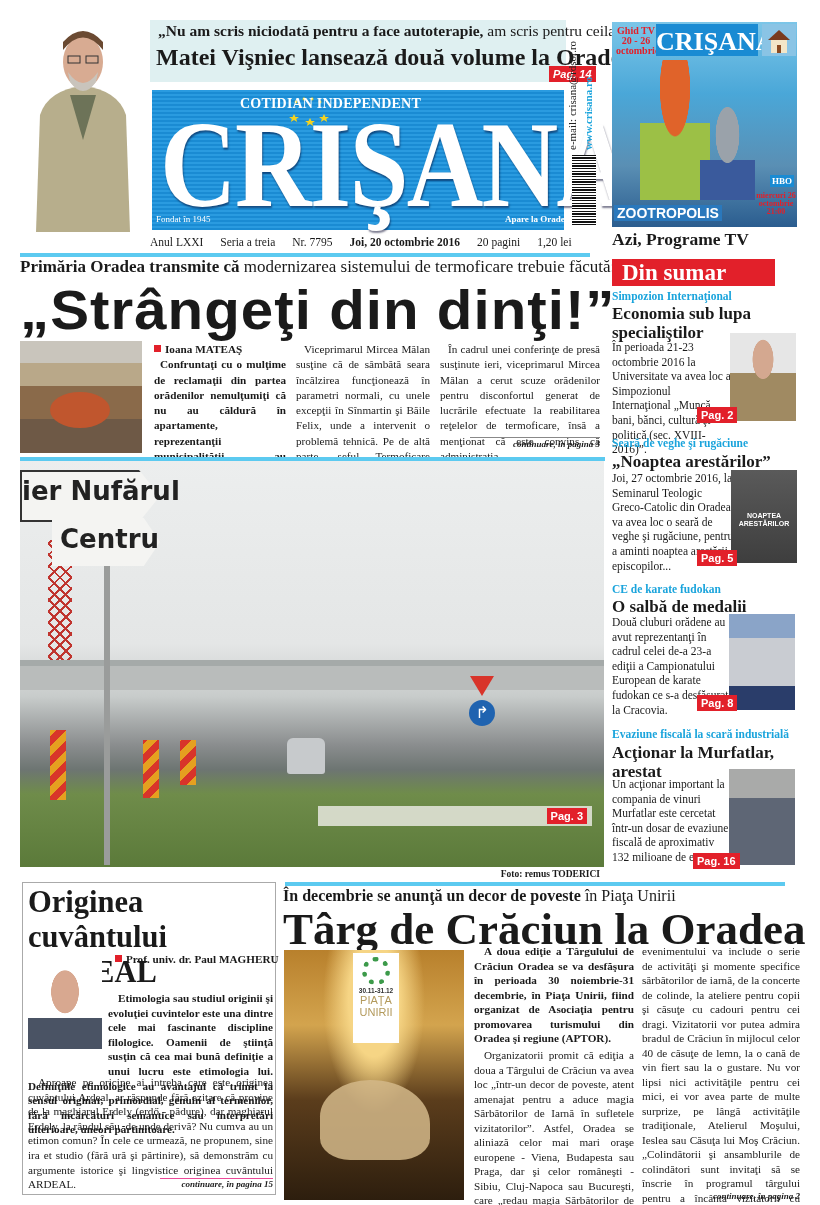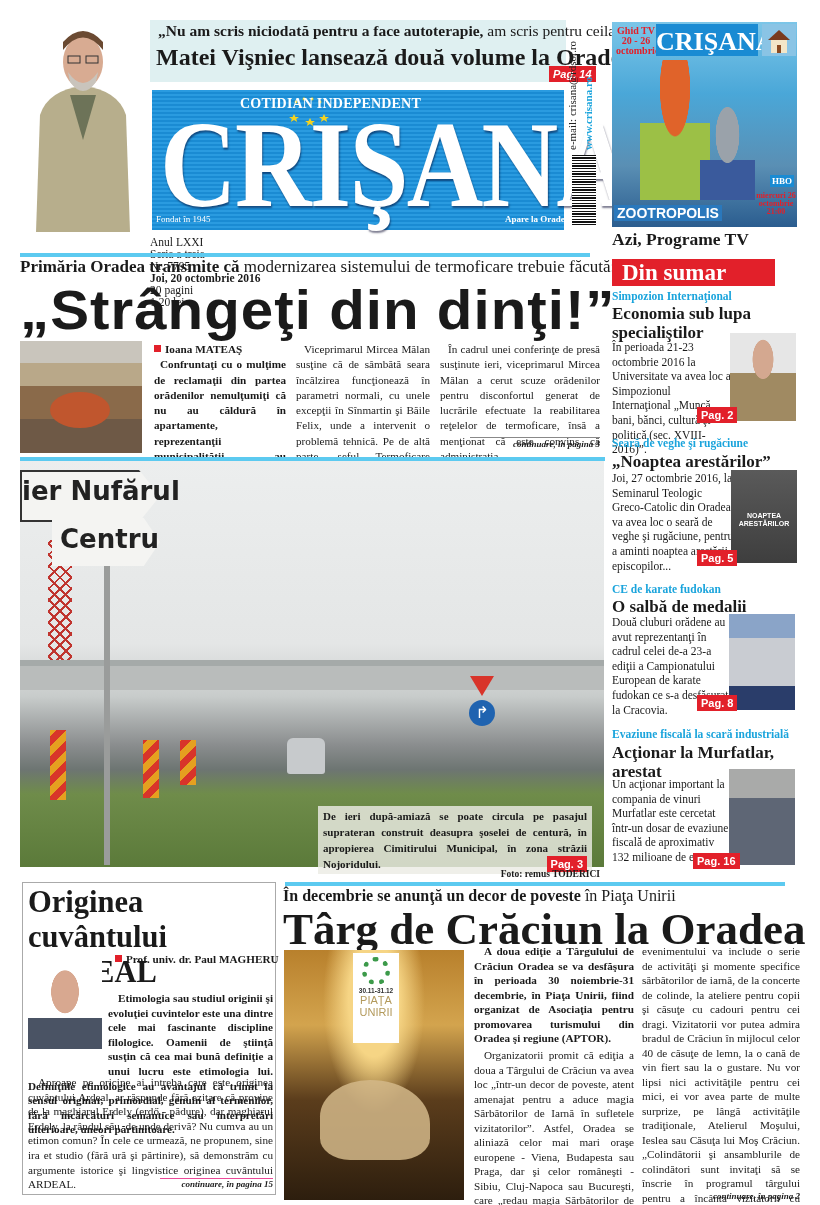--- a/index.html
+++ b/index.html
@@ -21,21 +21,21 @@
   #masthead { left: 152px; top: 90px; width: 412px; height: 140px; background: repeating-linear-gradient(0deg, #1a8bd3 0px, #1a8bd3 2px, #2a9be0 2px, #2a9be0 4px); }
   #masthead-sub { left: 230px; top: 96px; color: #fff; font-size: 14px; font-weight: bold; letter-spacing: 0.2px; }
   #masthead-title { left: 160px; top: 100px; color: #fff; font-size: 122px; font-weight: bold; letter-spacing: -2px; line-height: 130px; text-shadow: 1px 2px 2px rgba(0,0,40,0.5); transform: scaleX(0.87); transform-origin: left top; white-space: nowrap; }
   #masthead-stars { left: 288px; top: 96px; width: 44px; height: 32px; }
   #founded { left: 156px; top: 214px; color: #fff; font-size: 9px; font-weight: normal; }
   #appears { left: 505px; top: 214px; color: #fff; font-size: 9px; font-weight: bold; }
   #contact { left: 566px; top: 30px; width: 36px; height: 120px; }
   #contact-email { position: absolute; left: 0; top: 0; transform: rotate(-90deg) translate(-120px, 0); transform-origin: left top; font-size: 11px; white-space: nowrap; color: #222; }
   #contact-web { position: absolute; left: 16px; top: 0; transform: rotate(-90deg) translate(-120px, 0); transform-origin: left top; font-size: 11px; font-weight: bold; white-space: nowrap; color: #1aa4dc; }
   #barcode { left: 572px; top: 155px; width: 24px; height: 70px; background: repeating-linear-gradient(0deg, #111 0 1px, #fff 1px 2px, #111 2px 4px, #fff 4px 5px, #111 5px 6px, #fff 6px 8px); }
-  #issue-line { left: 150px; top: 236px; width: 420px; font-size: 11.5px; display: flex; gap: 0; white-space: nowrap; flex-direction: column; }
+  #issue-line { left: 150px; top: 236px; width: 420px; font-size: 11.5px; display: flex; gap: 0; white-space: nowrap; }
   #issue-line span { margin-right: 17px; }
   #issue-line .b { font-weight: bold; }
   #rule-1 { left: 20px; top: 253px; width: 570px; }
 
   
   #tv-cover { left: 612px; top: 22px; width: 185px; height: 205px; background: linear-gradient(180deg, #7cc6e8 0%, #4aa7d8 35%, #5a8fb4 70%, #2b5d8f 100%); }
   #tv-ghid { left: 616px; top: 26px; color: #e2202a; font-size: 10px; font-weight: bold; text-align: center; width: 40px; line-height: 10px; }
   #tv-mini-mast { left: 656px; top: 24px; width: 102px; height: 32px; background: #1a8bd3; color: #fff; font-size: 26px; font-weight: bold; text-align: center; line-height: 36px; }
   #tv-house { left: 762px; top: 24px; width: 34px; height: 32px; background: #8ac4e5; }
   #tv-fox { left: 640px; top: 60px; width: 70px; height: 140px; background: radial-gradient(ellipse at 50% 20%, #e0632a 0 30%, transparent 31%), linear-gradient(180deg, transparent 0 45%, #9cc046 45% 100%); }
@@ -225,21 +225,20 @@
 <div class="abs" id="sign1-text">ier Nufărul</div>
 <div class="abs" id="sign2"></div>
 <div class="abs" id="sign2-text">Centru</div>
 <div class="abs barrier" id="b1"></div>
 <div class="abs barrier" id="b2"></div>
 <div class="abs barrier" id="b3"></div>
 <div class="abs" id="car"></div>
 <div class="abs" id="yield"></div>
 <div class="abs" id="turn">↱</div>
 <div class="abs" id="photo-caption">
-  <span>De ieri după-amiază se poate circula pe pasajul suprateran construit deasupra şoselei de centură, în apropierea Cimitirului Municipal, în zona străzii Nojoridului.</span>
   <span class="pag">Pag. 3</span>
 </div>
 <div class="abs" id="photo-credit">Foto: remus TODERICI</div>
 
 <div class="abs" id="sumar-header">Din sumar</div>
 
 <div class="abs s-kicker" id="s1-kicker">Simpozion Internaţional</div>
 <div class="abs s-title" id="s1-title">Economia sub lupa specialiştilor</div>
 <div class="abs s-body" id="s1-body">În perioada 21-23 octombrie 2016 la Universitate va avea loc a Simpozionul Internaţional „Muncă, bani, bănci, cultură şi politică (sec. XVIII-2016)”.</div>
 <div class="abs" id="s1-photo"></div>

